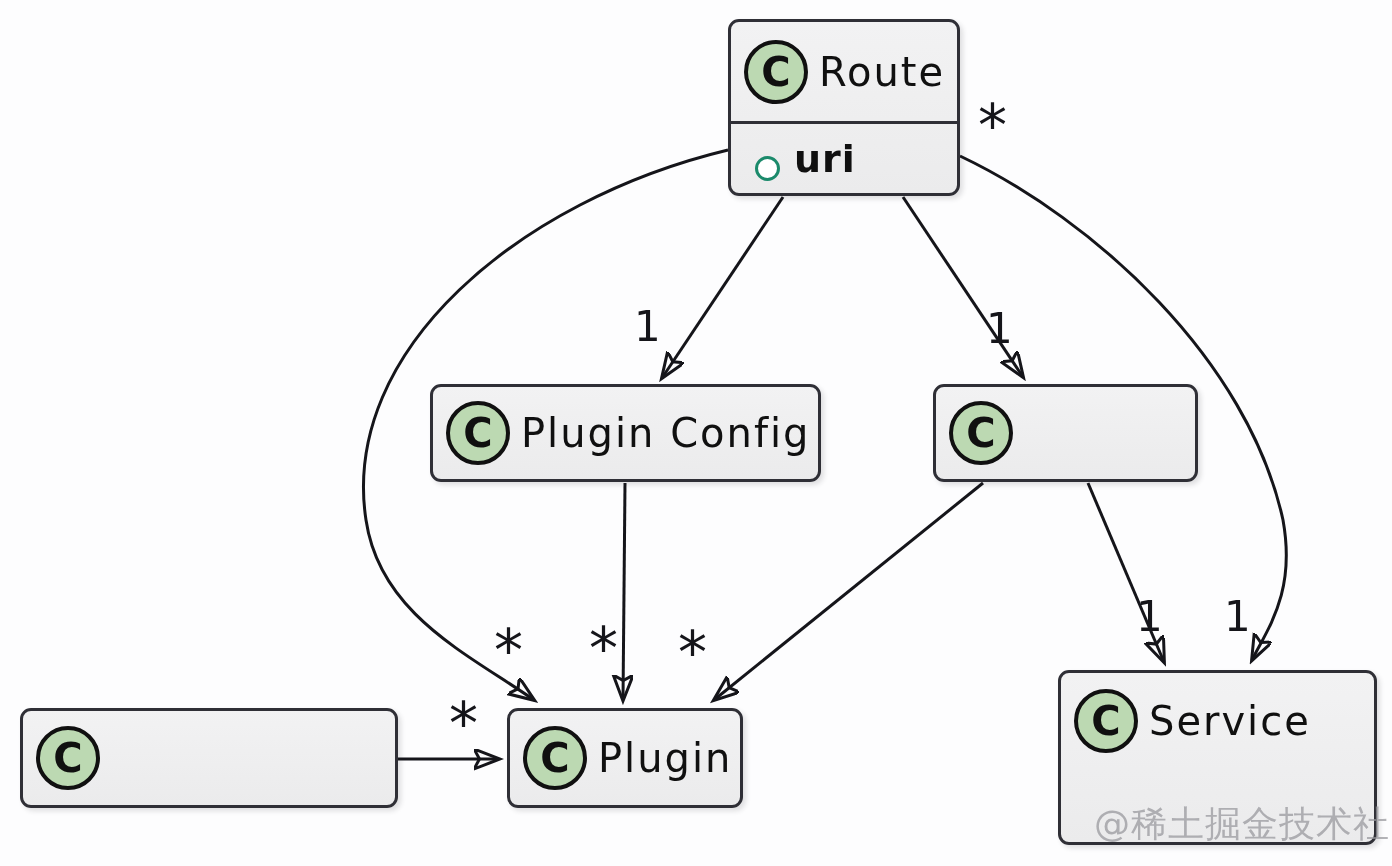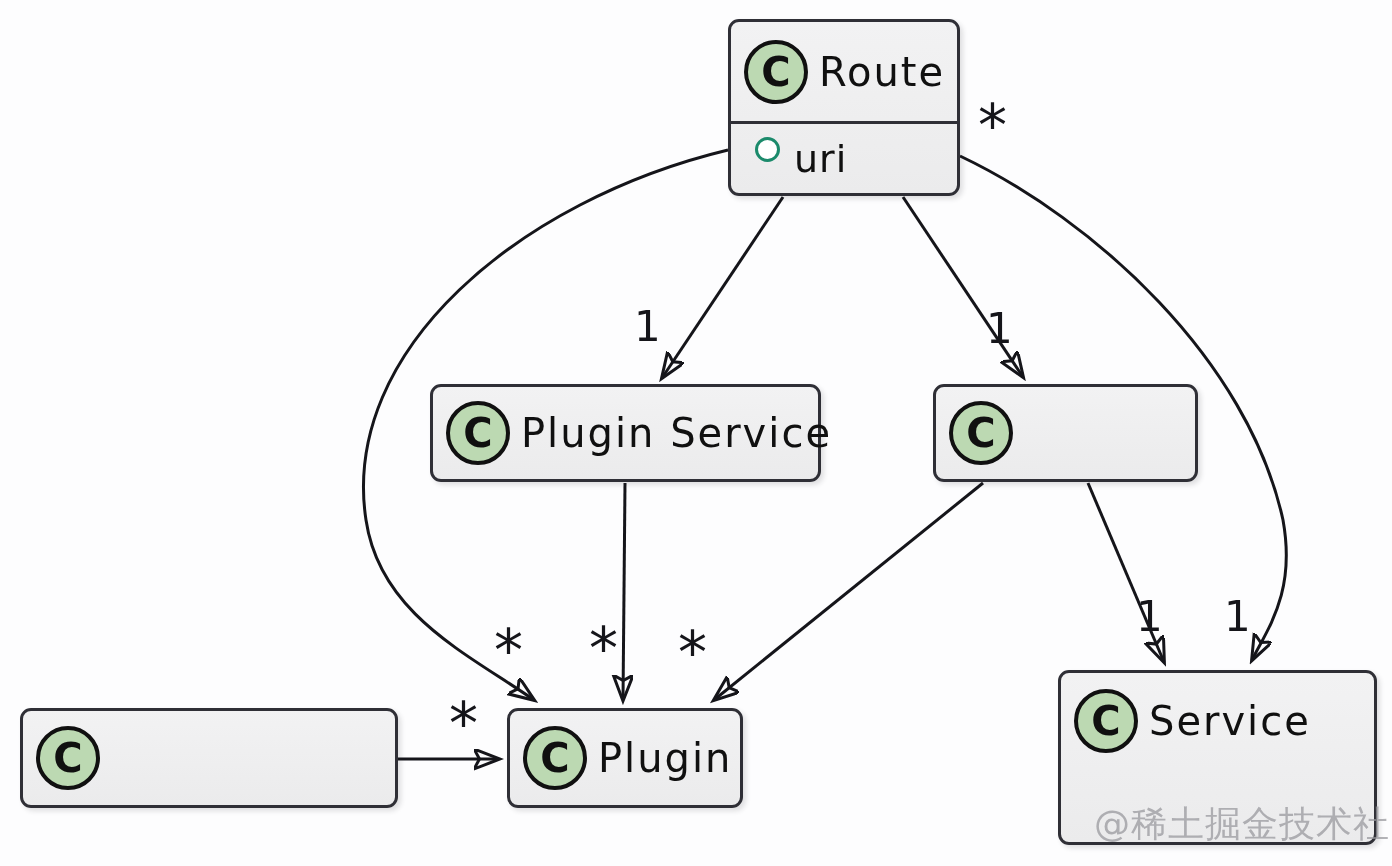--- a/index.html
+++ b/index.html
@@ -29,21 +29,21 @@
     display:flex;align-items:center;justify-content:center;
     font-size:40px;font-weight:700;color:#101010;flex:0 0 auto;
   }
   .cname{
     font-size:40px;color:#101010;letter-spacing:2px;white-space:nowrap;
   }
   .box-attrs{
     border-top:3px solid #2f2f36;flex:1 1 auto;
     display:flex;flex-direction:column;justify-content:center;
   }
-  .attr-row{display:flex;align-items:flex-start;gap:14px;padding-left:24px;}
+  .attr-row{display:flex;align-items:flex-end;gap:14px;padding-left:24px;font-weight:bold;}
   .ring{
     box-sizing:border-box;width:25px;height:25px;border-radius:50%;
     background:#ffffff;border:3.5px solid #1b8a6b;flex:0 0 auto;
   }
   .attr-name{font-size:38px;color:#101010;letter-spacing:1px;}
 
   .mult{
     position:absolute;z-index:3;font-size:42px;color:#15151a;line-height:1;
   }
   .mult.star{font-size:58px;line-height:0.9;}
@@ -84,21 +84,21 @@
       <div class="attr-row">
         <span class="ring"></span>
         <span class="attr-name">uri</span>
       </div>
     </div>
   </div>
 
   <div class="uml-box" style="left:430px;top:384px;width:391px;height:98px;">
     <div class="box-title" style="height:100%;">
       <span class="ccircle">C</span>
-      <span class="cname">Plugin Service</span>
+      <span class="cname">Plugin Config</span>
     </div>
   </div>
 
   <div class="uml-box" style="left:933px;top:384px;width:265px;height:98px;">
     <div class="box-title" style="height:100%;">
       <span class="ccircle">C</span>
     </div>
   </div>
 
   <div class="uml-box" style="left:20px;top:708px;width:378px;height:100px;">

